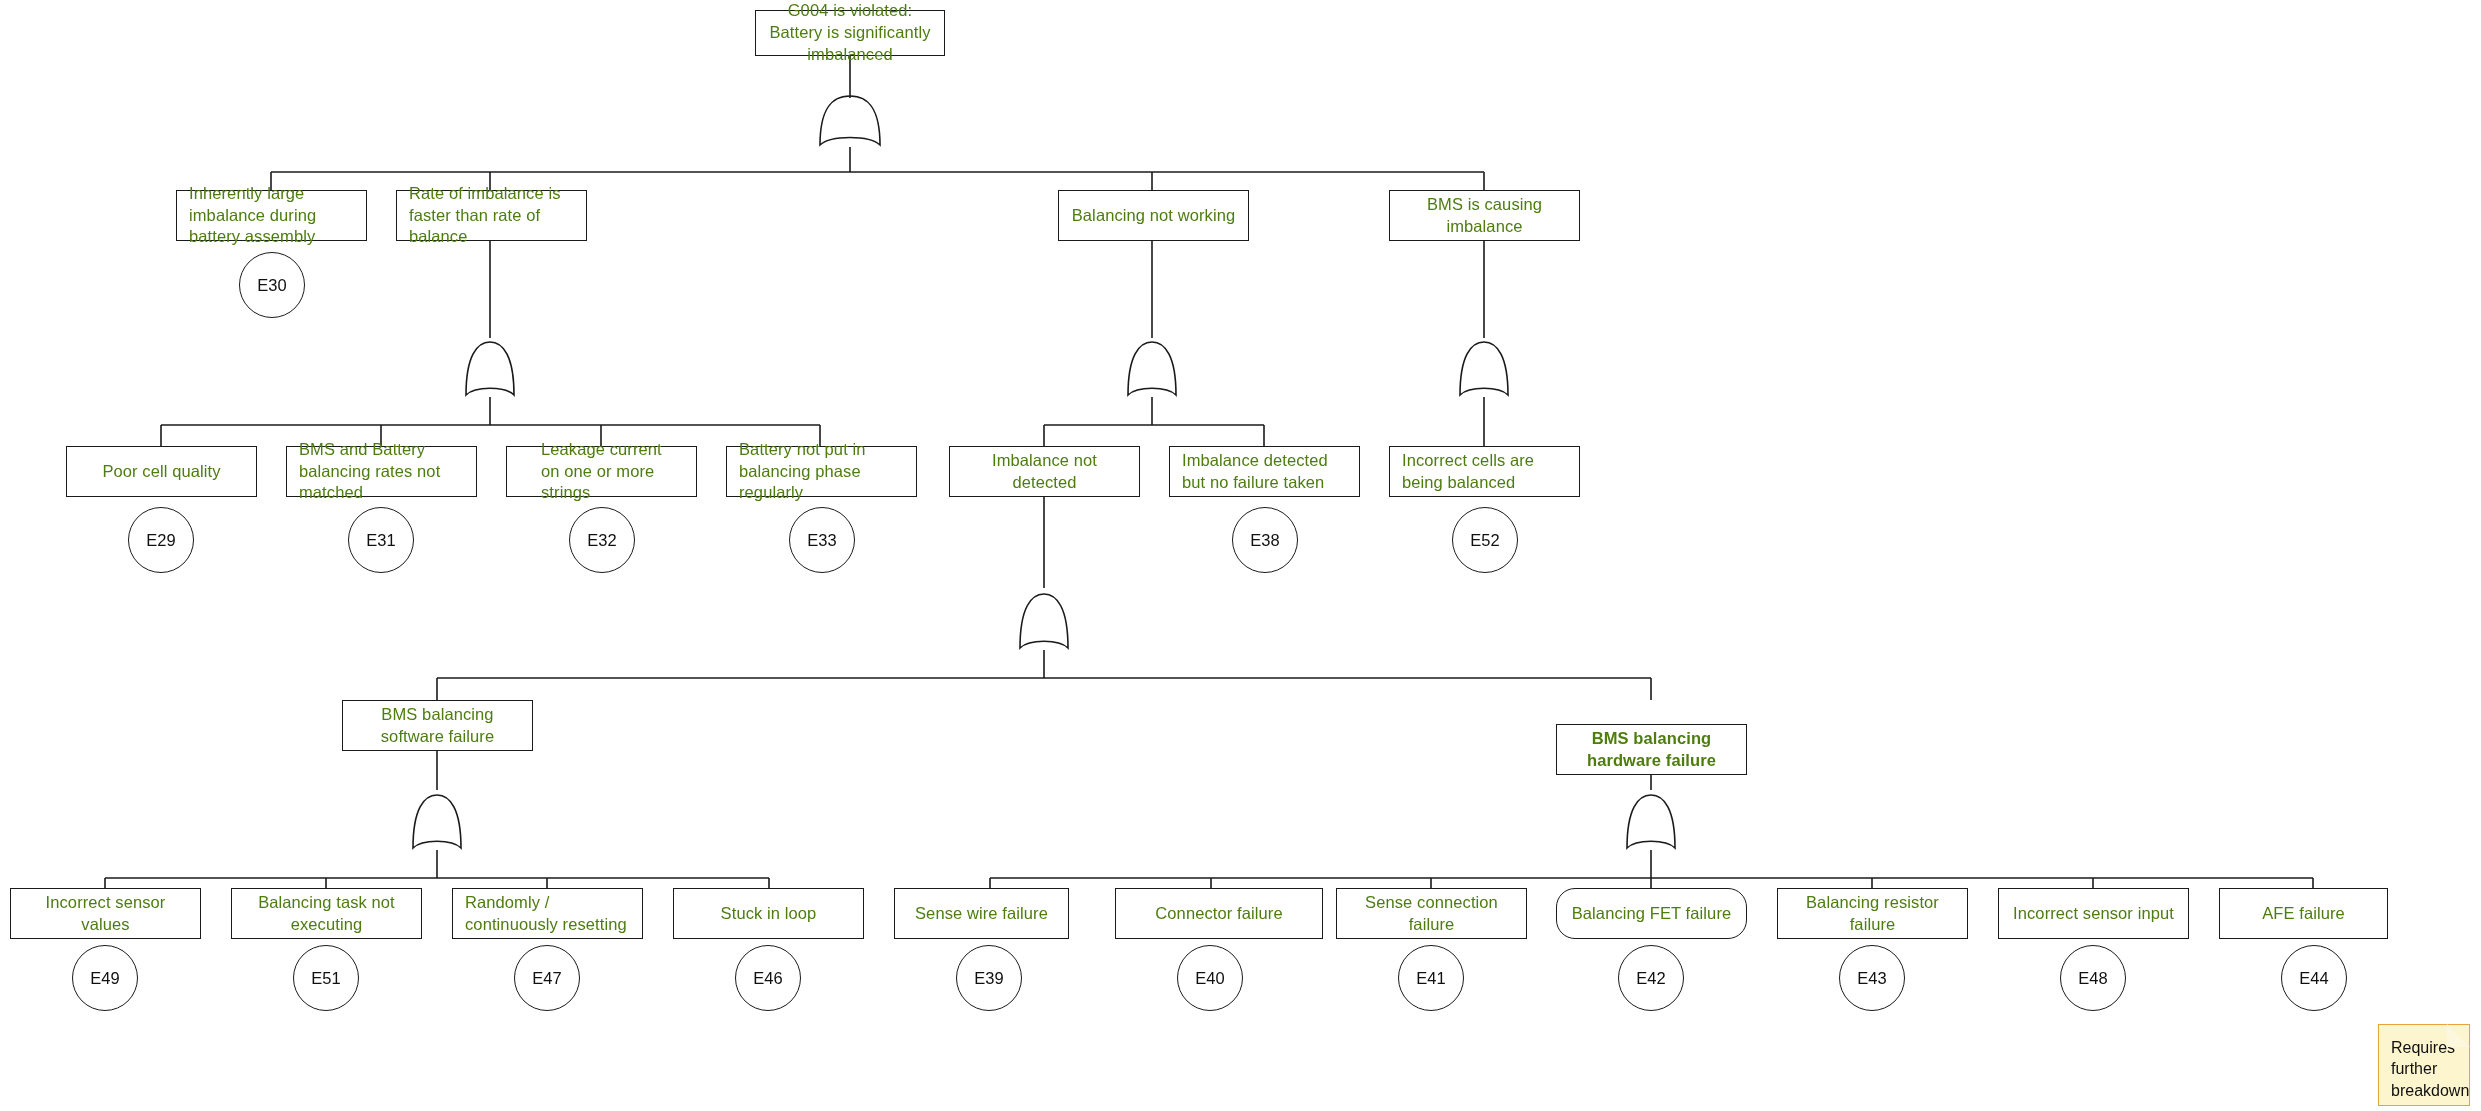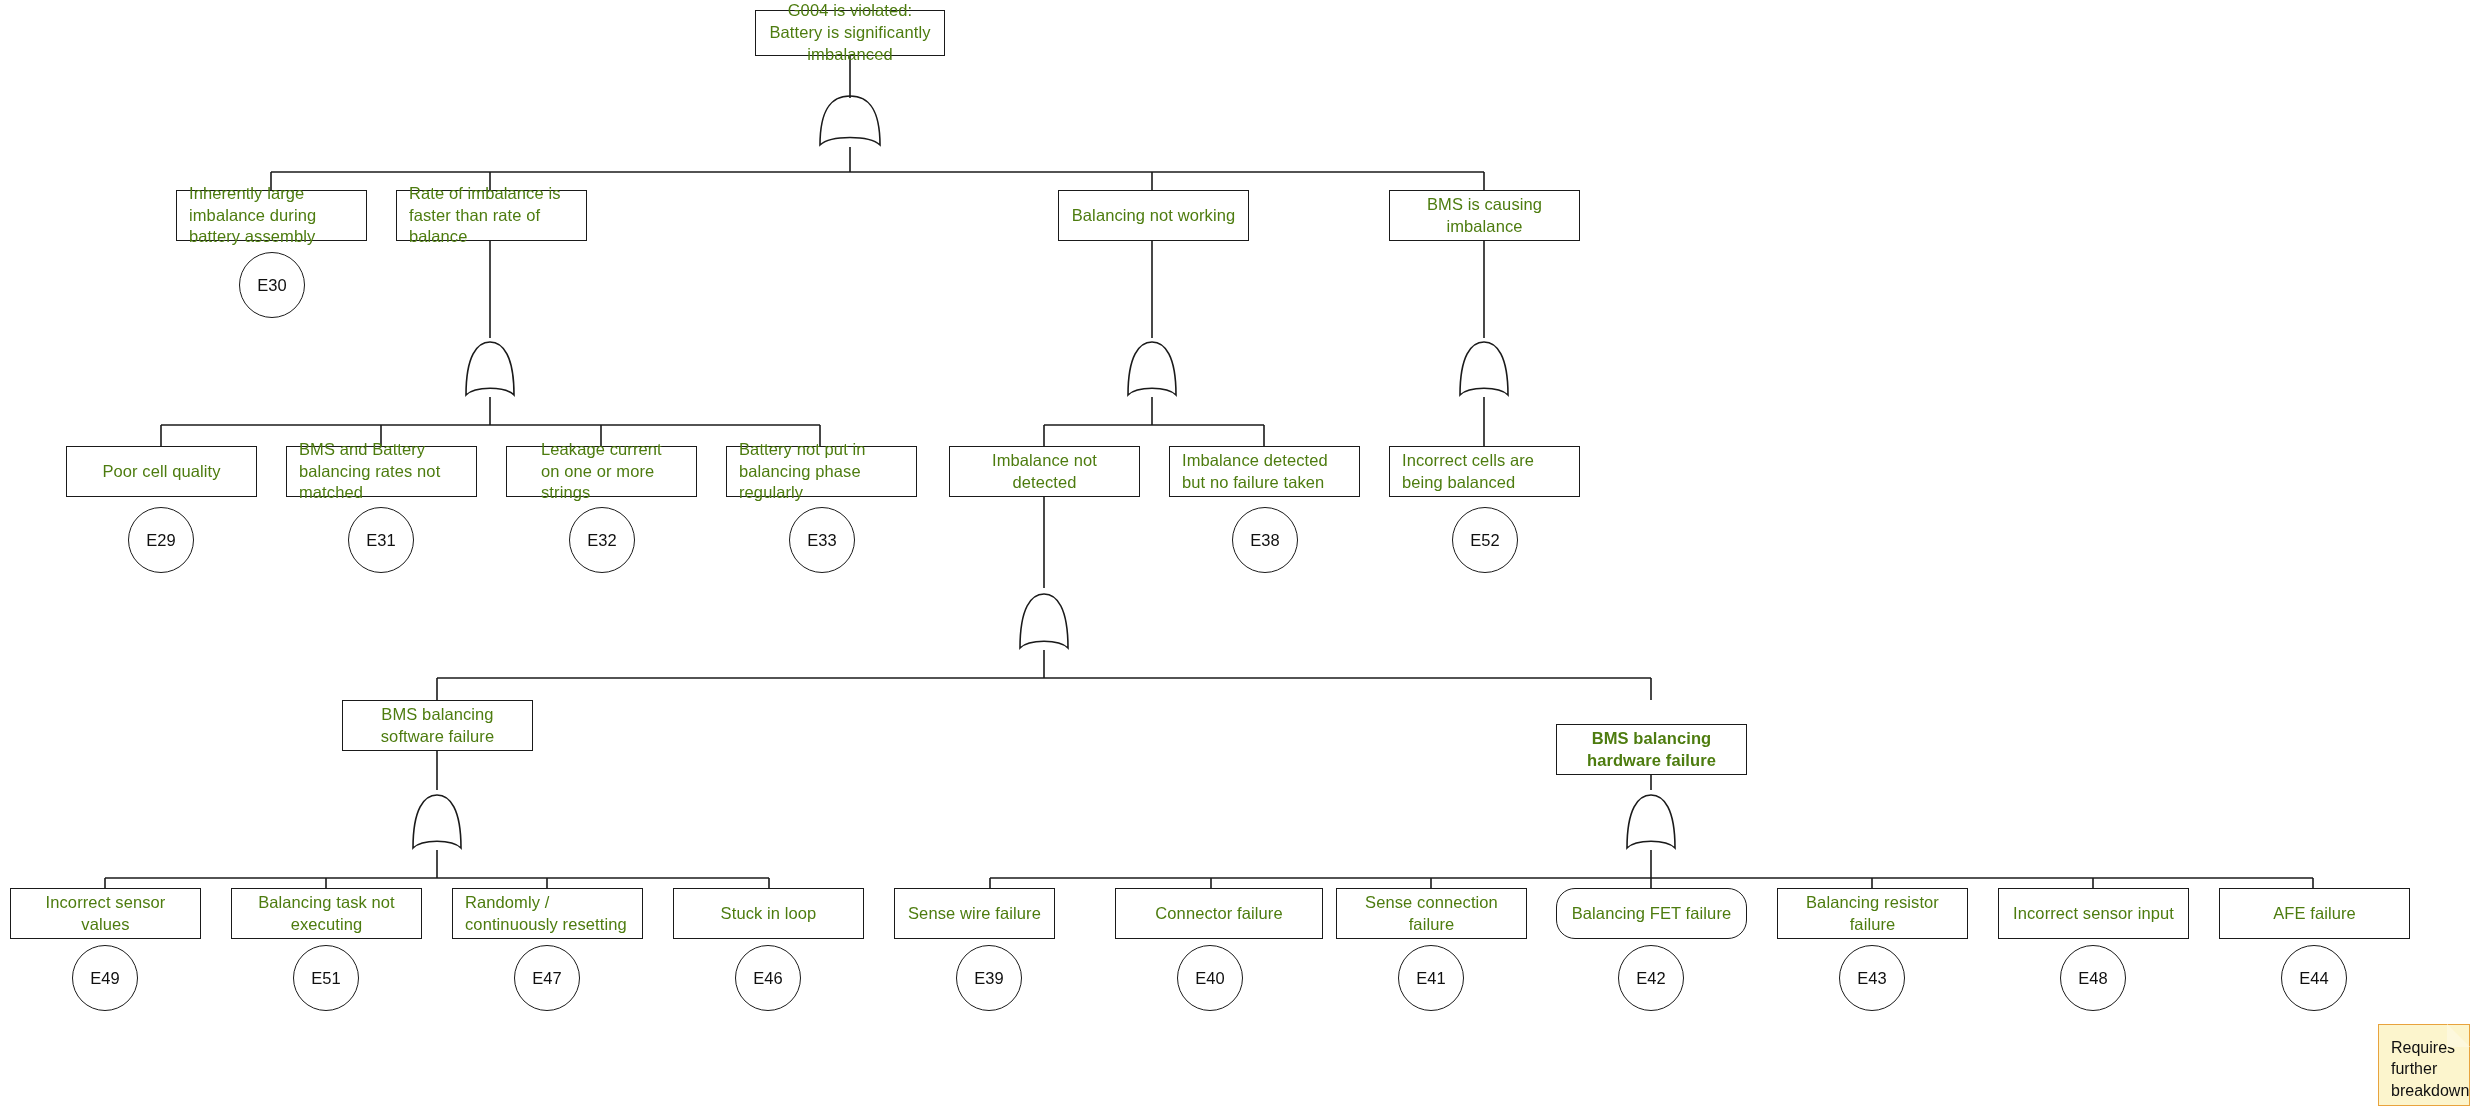--- a/index.html
+++ b/index.html
@@ -265,21 +265,21 @@
     <span>E47</span>
   </div>
 
   <div class="node-box center" style="left:673px; top:888px; width:191px; height:51px;">
     <span>Stuck in loop</span>
   </div>
   <div class="event-circle" style="left:735px; top:945px; width:66px; height:66px;">
     <span>E46</span>
   </div>
 
-  <div class="node-box center" style="left:894px; top:888px; width:161px; height:51px;">
+  <div class="node-box center" style="left:894px; top:888px; width:175px; height:51px;">
     <span>Sense wire failure</span>
   </div>
   <div class="event-circle" style="left:956px; top:945px; width:66px; height:66px;">
     <span>E39</span>
   </div>
 
   <div class="node-box center" style="left:1115px; top:888px; width:208px; height:51px;">
     <span>Connector failure</span>
   </div>
   <div class="event-circle" style="left:1177px; top:945px; width:66px; height:66px;">
@@ -307,21 +307,21 @@
     <span>E43</span>
   </div>
 
   <div class="node-box center" style="left:1998px; top:888px; width:191px; height:51px;">
     <span>Incorrect sensor input</span>
   </div>
   <div class="event-circle" style="left:2060px; top:945px; width:66px; height:66px;">
     <span>E48</span>
   </div>
 
-  <div class="node-box center" style="left:2219px; top:888px; width:191px; height:51px;">
+  <div class="node-box center" style="left:2219px; top:888px; width:169px; height:51px;">
     <span>AFE failure</span>
   </div>
   <div class="event-circle" style="left:2281px; top:945px; width:66px; height:66px;">
     <span>E44</span>
   </div>
 
   <div class="sticky-note" style="left:2378px; top:1024px; width:92px; height:82px;">
     <span class="sticky-fold-line"></span>
     <span>Requires further breakdown</span>
   </div>

